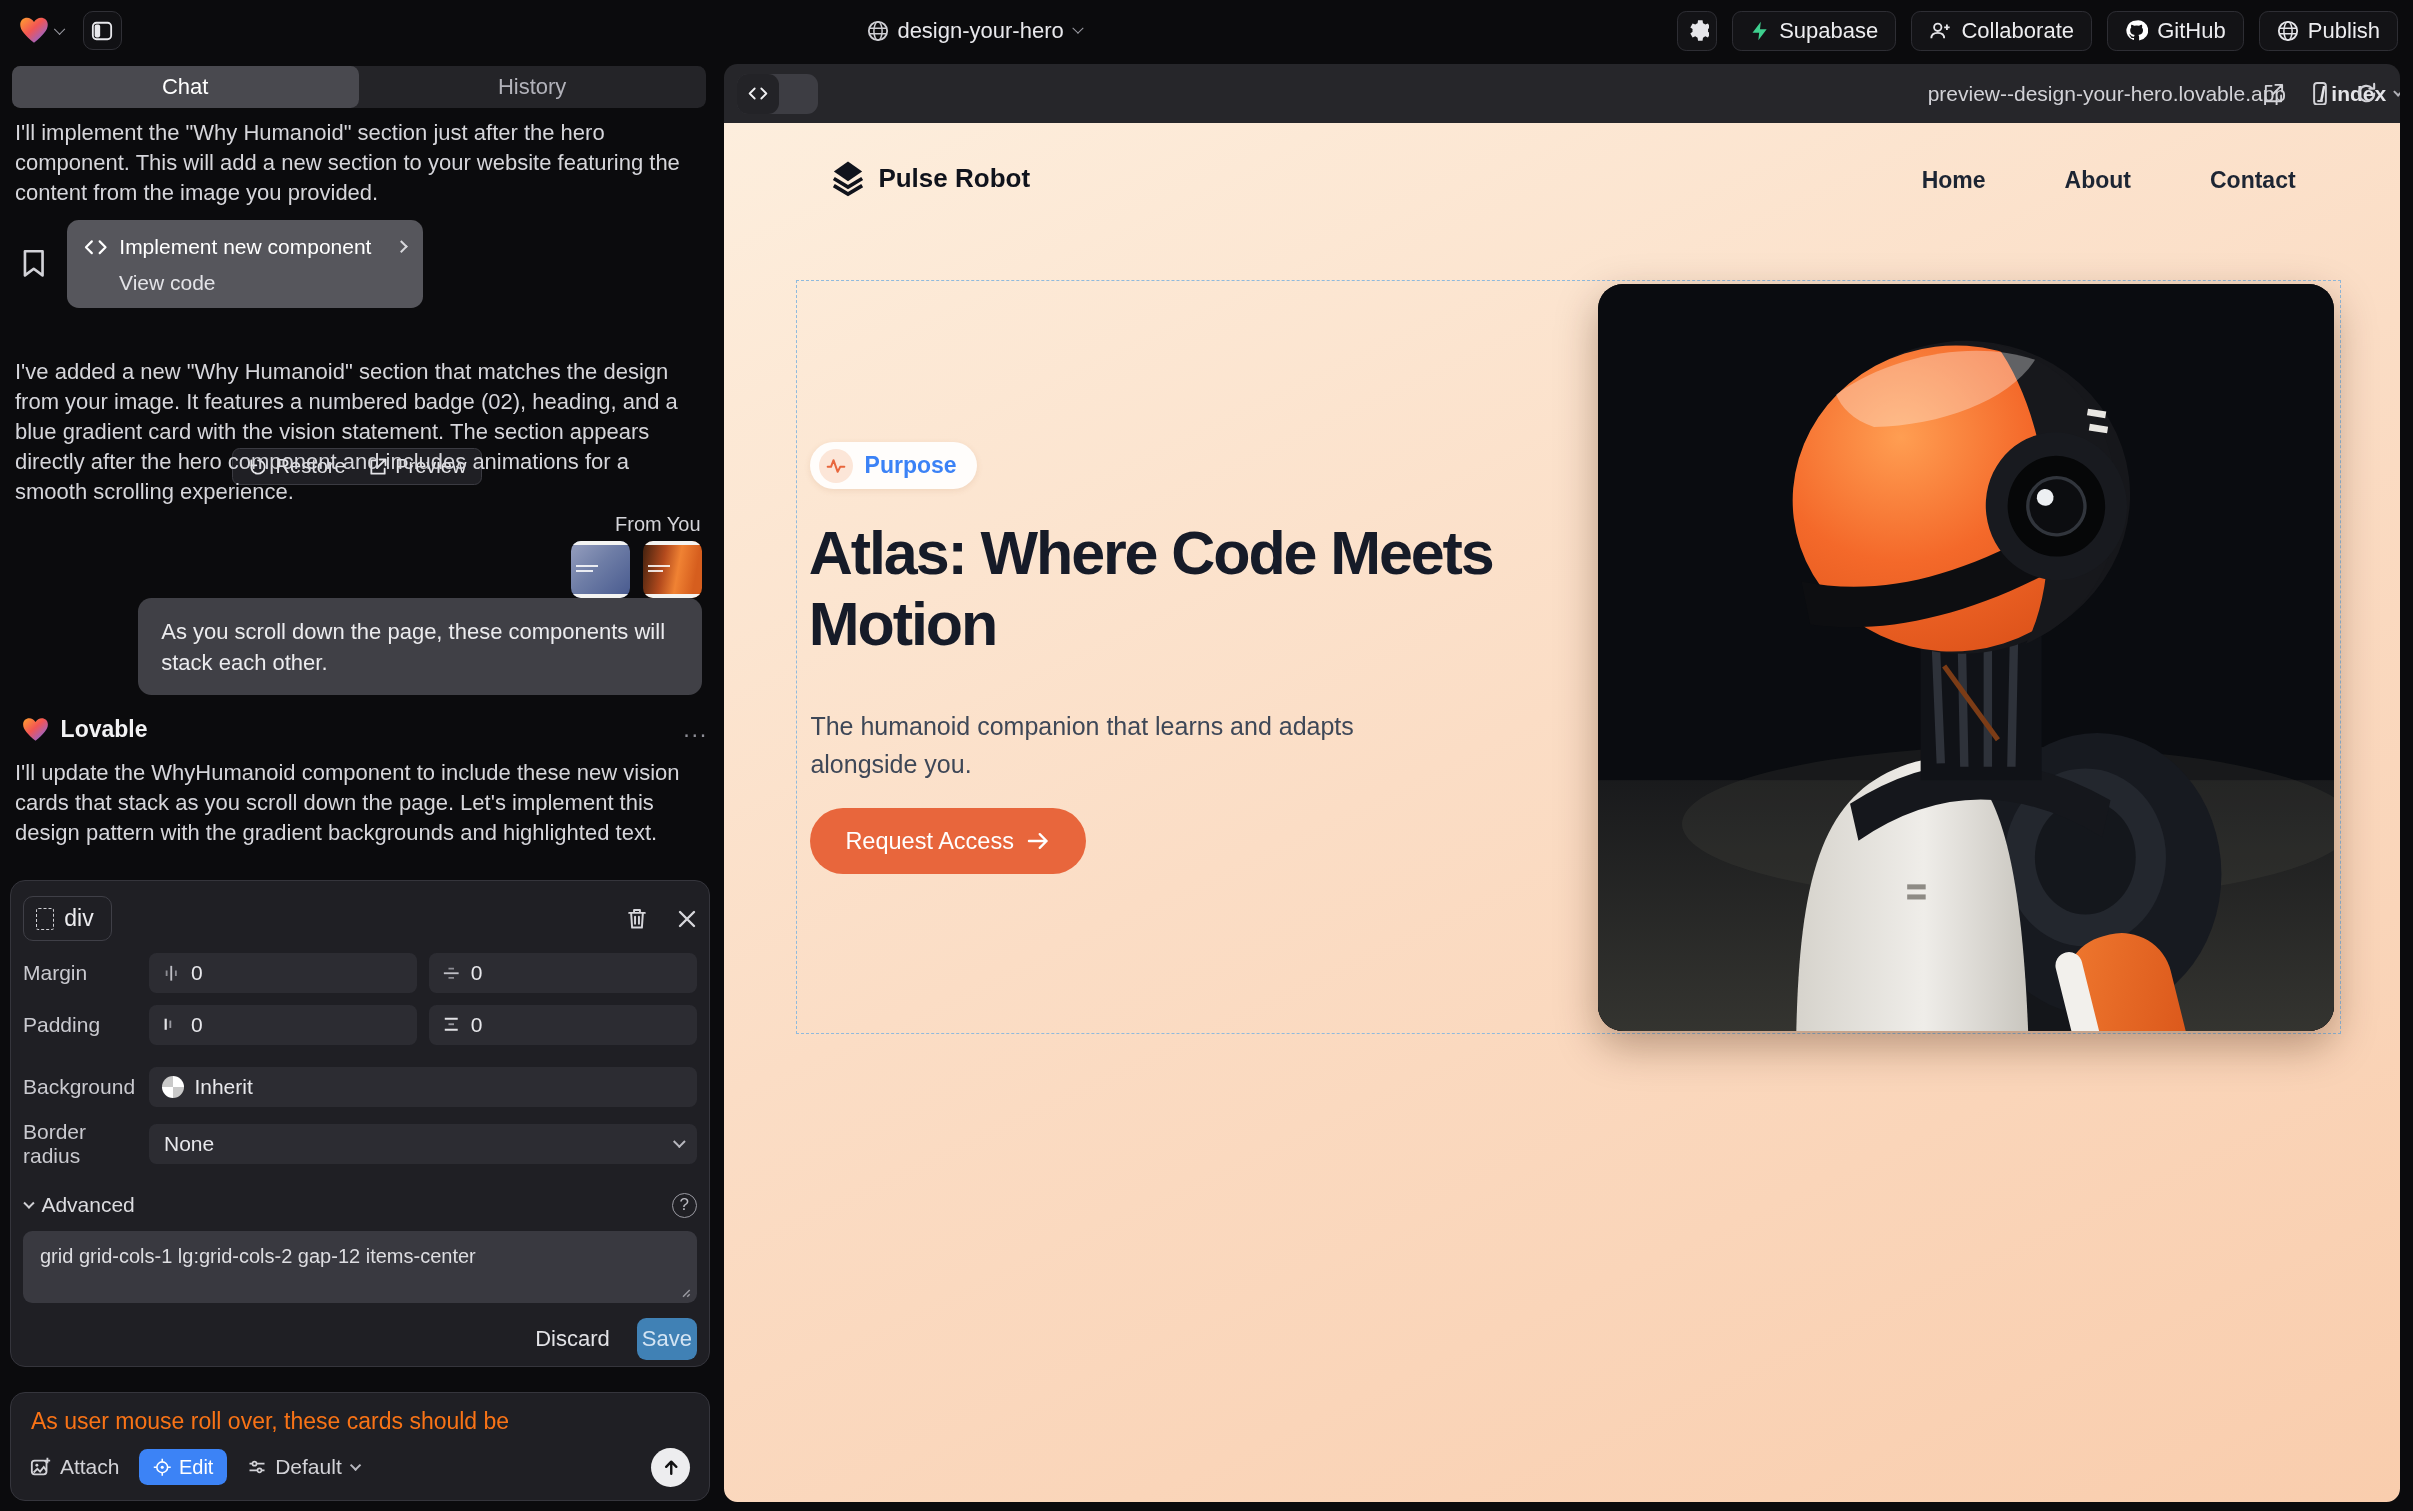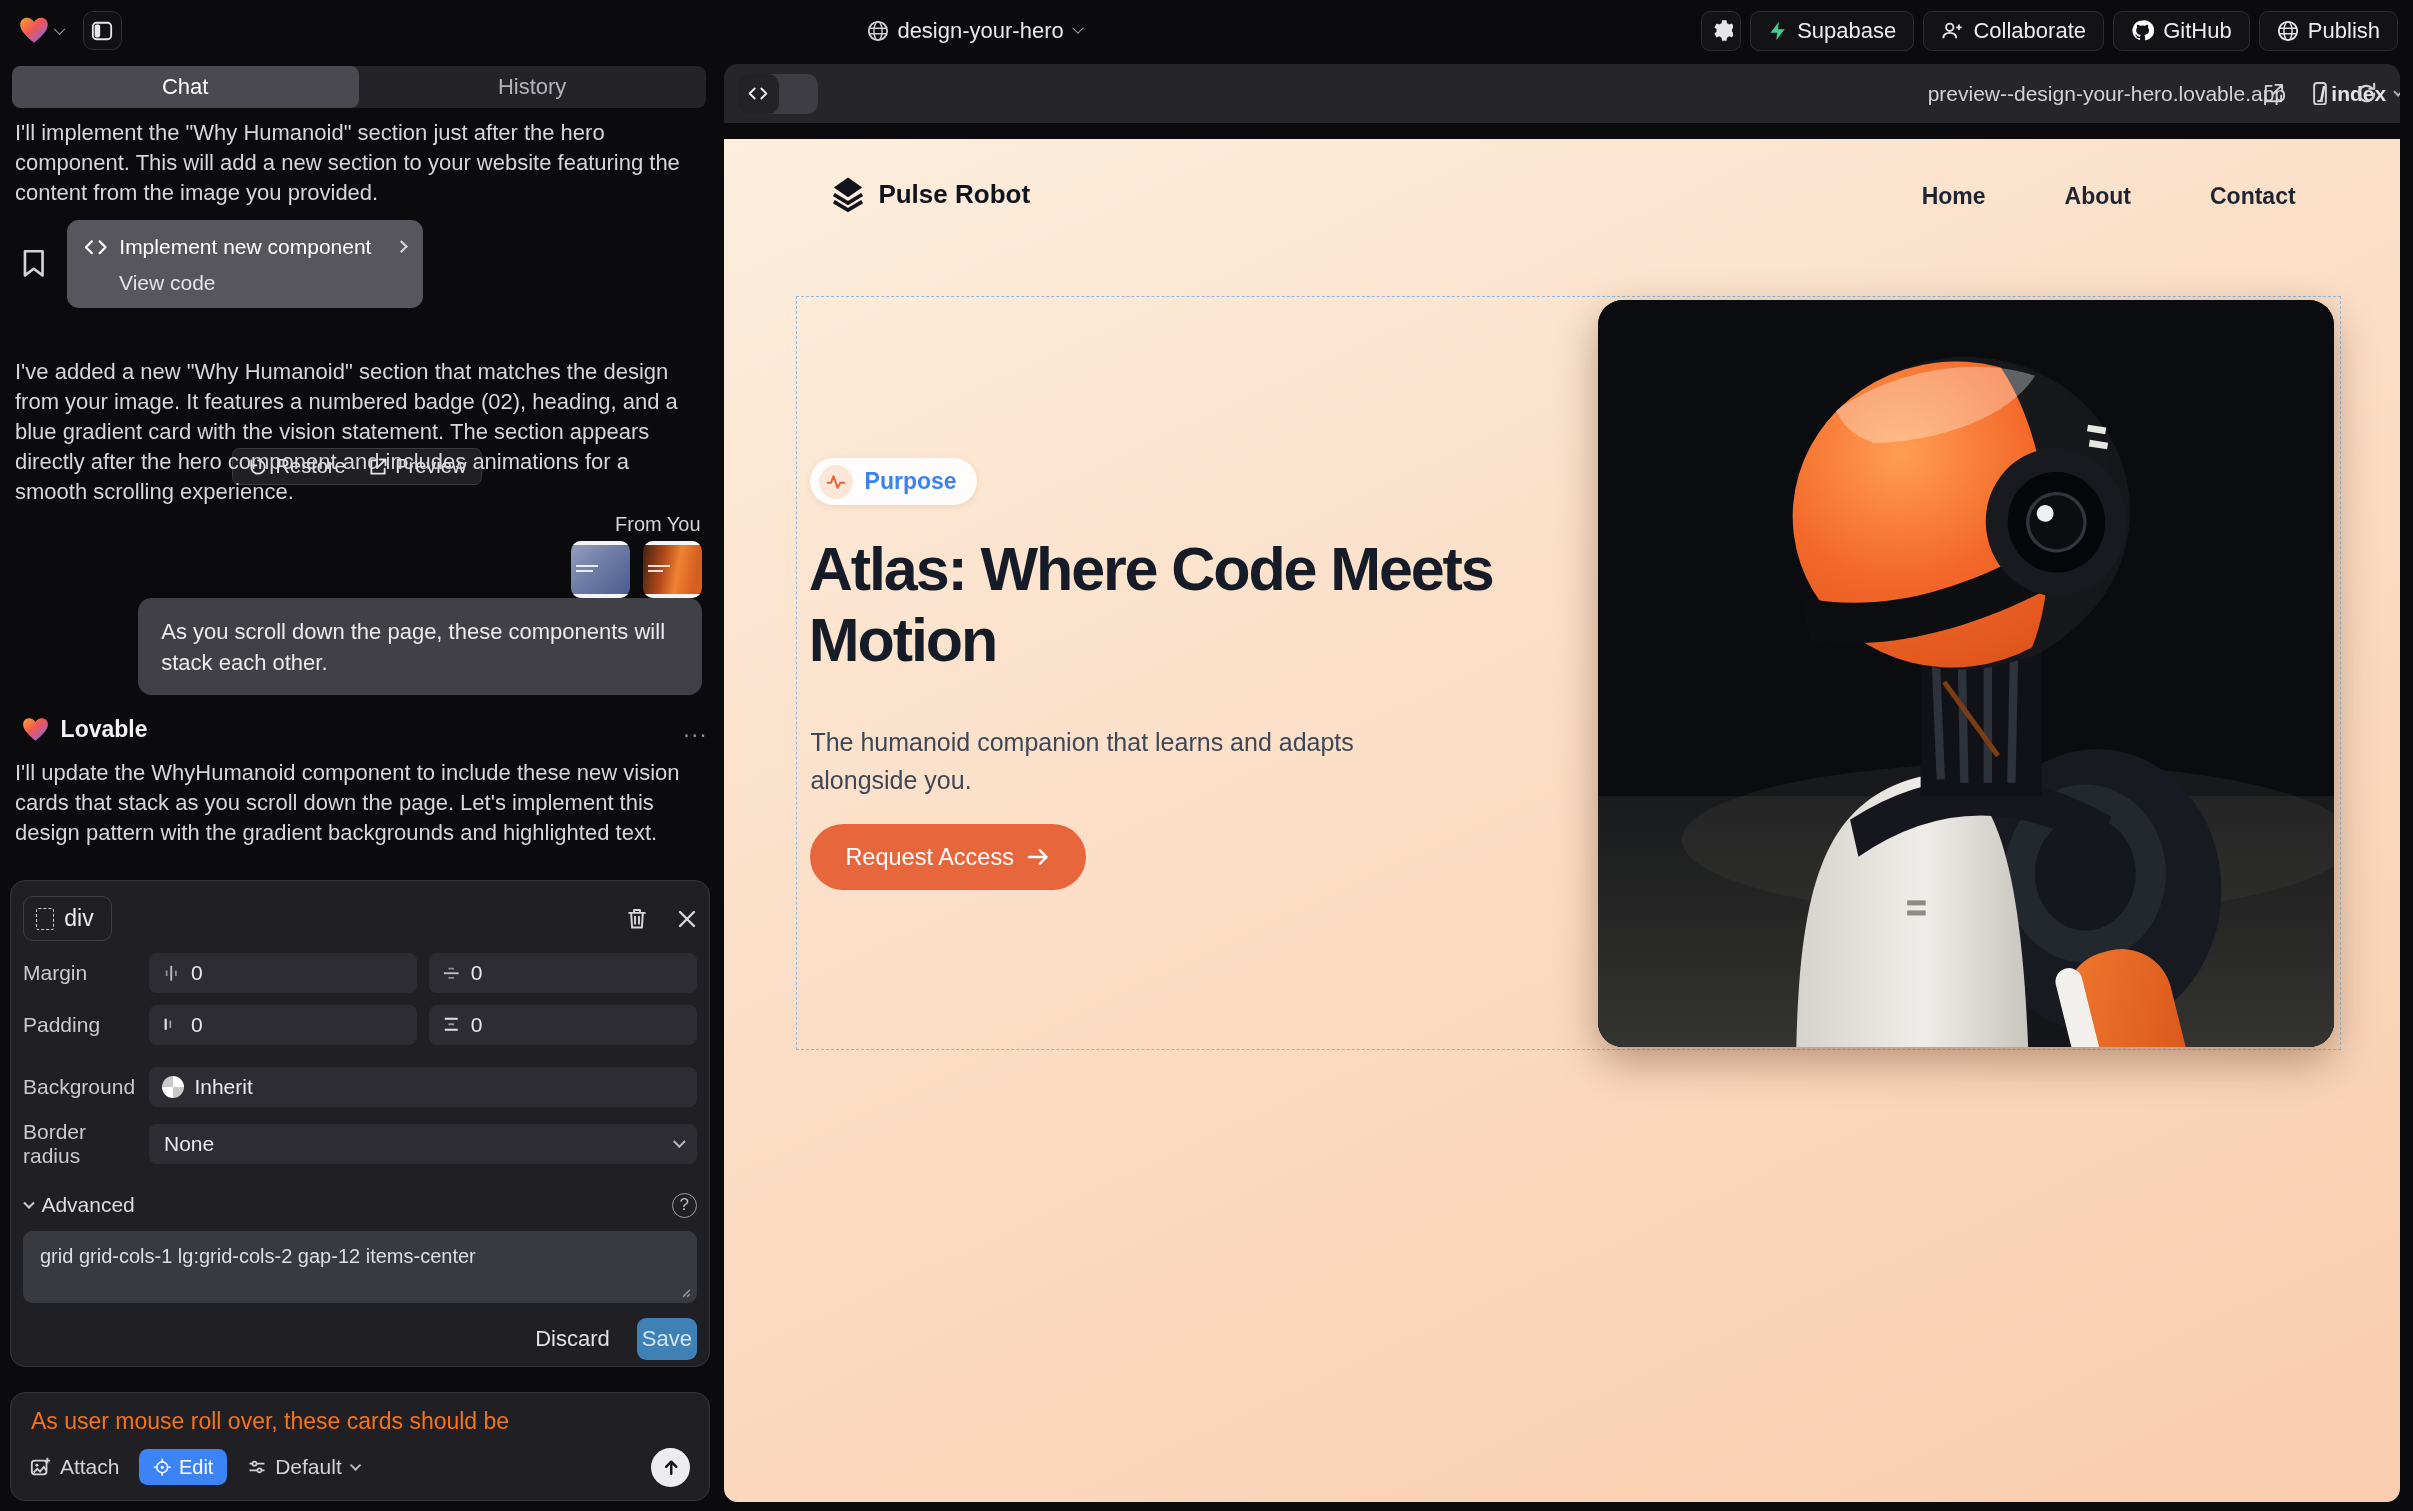--- a/index.html
+++ b/index.html
@@ -7,21 +7,21 @@
   body { background:#0b0b0d; font-family:"Liberation Sans", sans-serif; color:#e6e6ea; position:relative; }
   svg { display:block; }
 
   
   .topbar { position:absolute; left:0; top:0; width:100%; height:61px; }
   .tb-left { position:absolute; left:18.5px; top:0; height:61px; display:flex; align-items:center; gap:8.4px; }
   .heart-wrap { display:flex; align-items:center; gap:5px; cursor:pointer; }
   .sidebar-toggle { width:39px; height:39px; border:0.8px solid #303036; border-radius:10px; display:flex; align-items:center; justify-content:center; margin-left:13.4px; background:#111114; }
   .tb-center { position:absolute; left:867px; top:0; height:61px; display:flex; align-items:center; gap:8.4px; }
   .tb-center .proj { font-size:22px; color:#e8e8ec; }
-  .tb-right { position:absolute; right:15px; top:0; height:61px; display:flex; align-items:center; gap:9px; }
+  .tb-right { position:absolute; right:15px; top:0; height:61px; display:flex; align-items:center; gap:15px; }
   .icon-btn { width:40px; height:40px; background:#131316; border:0.8px solid #2e2e34; border-radius:9.2px; display:flex; align-items:center; justify-content:center; }
   .tb-btn { height:40px; background:#131316; border:0.8px solid #2e2e34; border-radius:9.2px; display:flex; align-items:center; gap:9.2px; padding:0 17px; font-size:22px; color:#ededf0; }
   .chev { width:11.8px; height:11.8px; border-right:2.1px solid #9a9aa2; border-bottom:2.1px solid #9a9aa2; transform:rotate(45deg) translateY(-2.5px); }
 
   
   .chat-panel { position:absolute; left:10px; top:61px; width:704px; bottom:0; }
   .tabs { position:absolute; left:1.7px; right:8.4px; top:5px; height:42px; background:#242428; border-radius:8.4px; display:flex; }
   .tab { flex:1; display:flex; align-items:center; justify-content:center; font-size:22px; color:#b2b2ba; border-radius:8.4px; }
   .tab.active { background:#49494f; color:#ffffff; }
   .msg { position:absolute; left:5px; right:11.8px; font-size:22px; line-height:30px; color:#d6d6db; }
@@ -91,21 +91,21 @@
   .send-btn { width:39px; height:39px; border-radius:50%; background:#ededef; display:flex; align-items:center; justify-content:center; }
 
   
   .preview { position:absolute; left:724px; top:64px; right:13.4px; bottom:10px; border-radius:13.4px; overflow:hidden; display:flex; flex-direction:column; }
   .pv-header { height:59px; background:#26262a; display:flex; align-items:center; position:relative; flex:none; }
   .code-toggle { margin-left:13.4px; width:81px; height:40px; background:#3d3d43; border-radius:11px; display:flex; }
   .code-seg { width:42px; height:40px; background:#232327; border-radius:11px; display:flex; align-items:center; justify-content:center; }
   .pv-url { position:absolute; left:0; right:0; top:0; height:59px; display:flex; align-items:center; justify-content:flex-end; gap:6.7px; font-size:21px; color:#d2d2d7; pointer-events:none; }
   .pv-url b { font-weight:bold; color:#e4e4e8;margin-left:27px; }
   .pv-icons { position:absolute; right:22px; top:0; height:59px; display:flex; align-items:center; gap:25px; }
-  .pv-body { flex:1; position:relative; background:linear-gradient(155deg,#fdeedd 0%, #fbddc5 45%, #f9cdad 100%);margin-top:16px; }
+  .pv-body { flex:1; position:relative; background:linear-gradient(155deg,#fdeedd 0%, #fbddc5 45%, #f9cdad 100%); }
 
   .site-brand { position:absolute; left:107px; top:37px; display:flex; align-items:center; gap:13.4px; }
   .site-brand span { font-size:26px; font-weight:bold; color:#10131c; }
   .site-nav { position:absolute; right:104px; top:44px; display:flex; gap:79px; }
   .site-nav a { font-size:23px; font-weight:600; color:#1d2533; text-decoration:none; }
 
   .hero-box { position:absolute; left:72px; top:157px; width:1545px; height:754px; border:1.7px dashed #8fbadd; }
   .badge { position:absolute; left:13.4px; top:161px; display:flex; align-items:center; gap:11.8px; background:#fffdfb; border-radius:839px; padding:6.7px 20px 6.7px 8.4px; box-shadow:0 1.7px 6.7px rgba(160,90,40,.12); }
   .badge-ic { width:34px; height:34px; border-radius:50%; background:#fce6d8; display:flex; align-items:center; justify-content:center; }
   .badge span { font-size:23px; font-weight:600; color:#3b82f6; }

